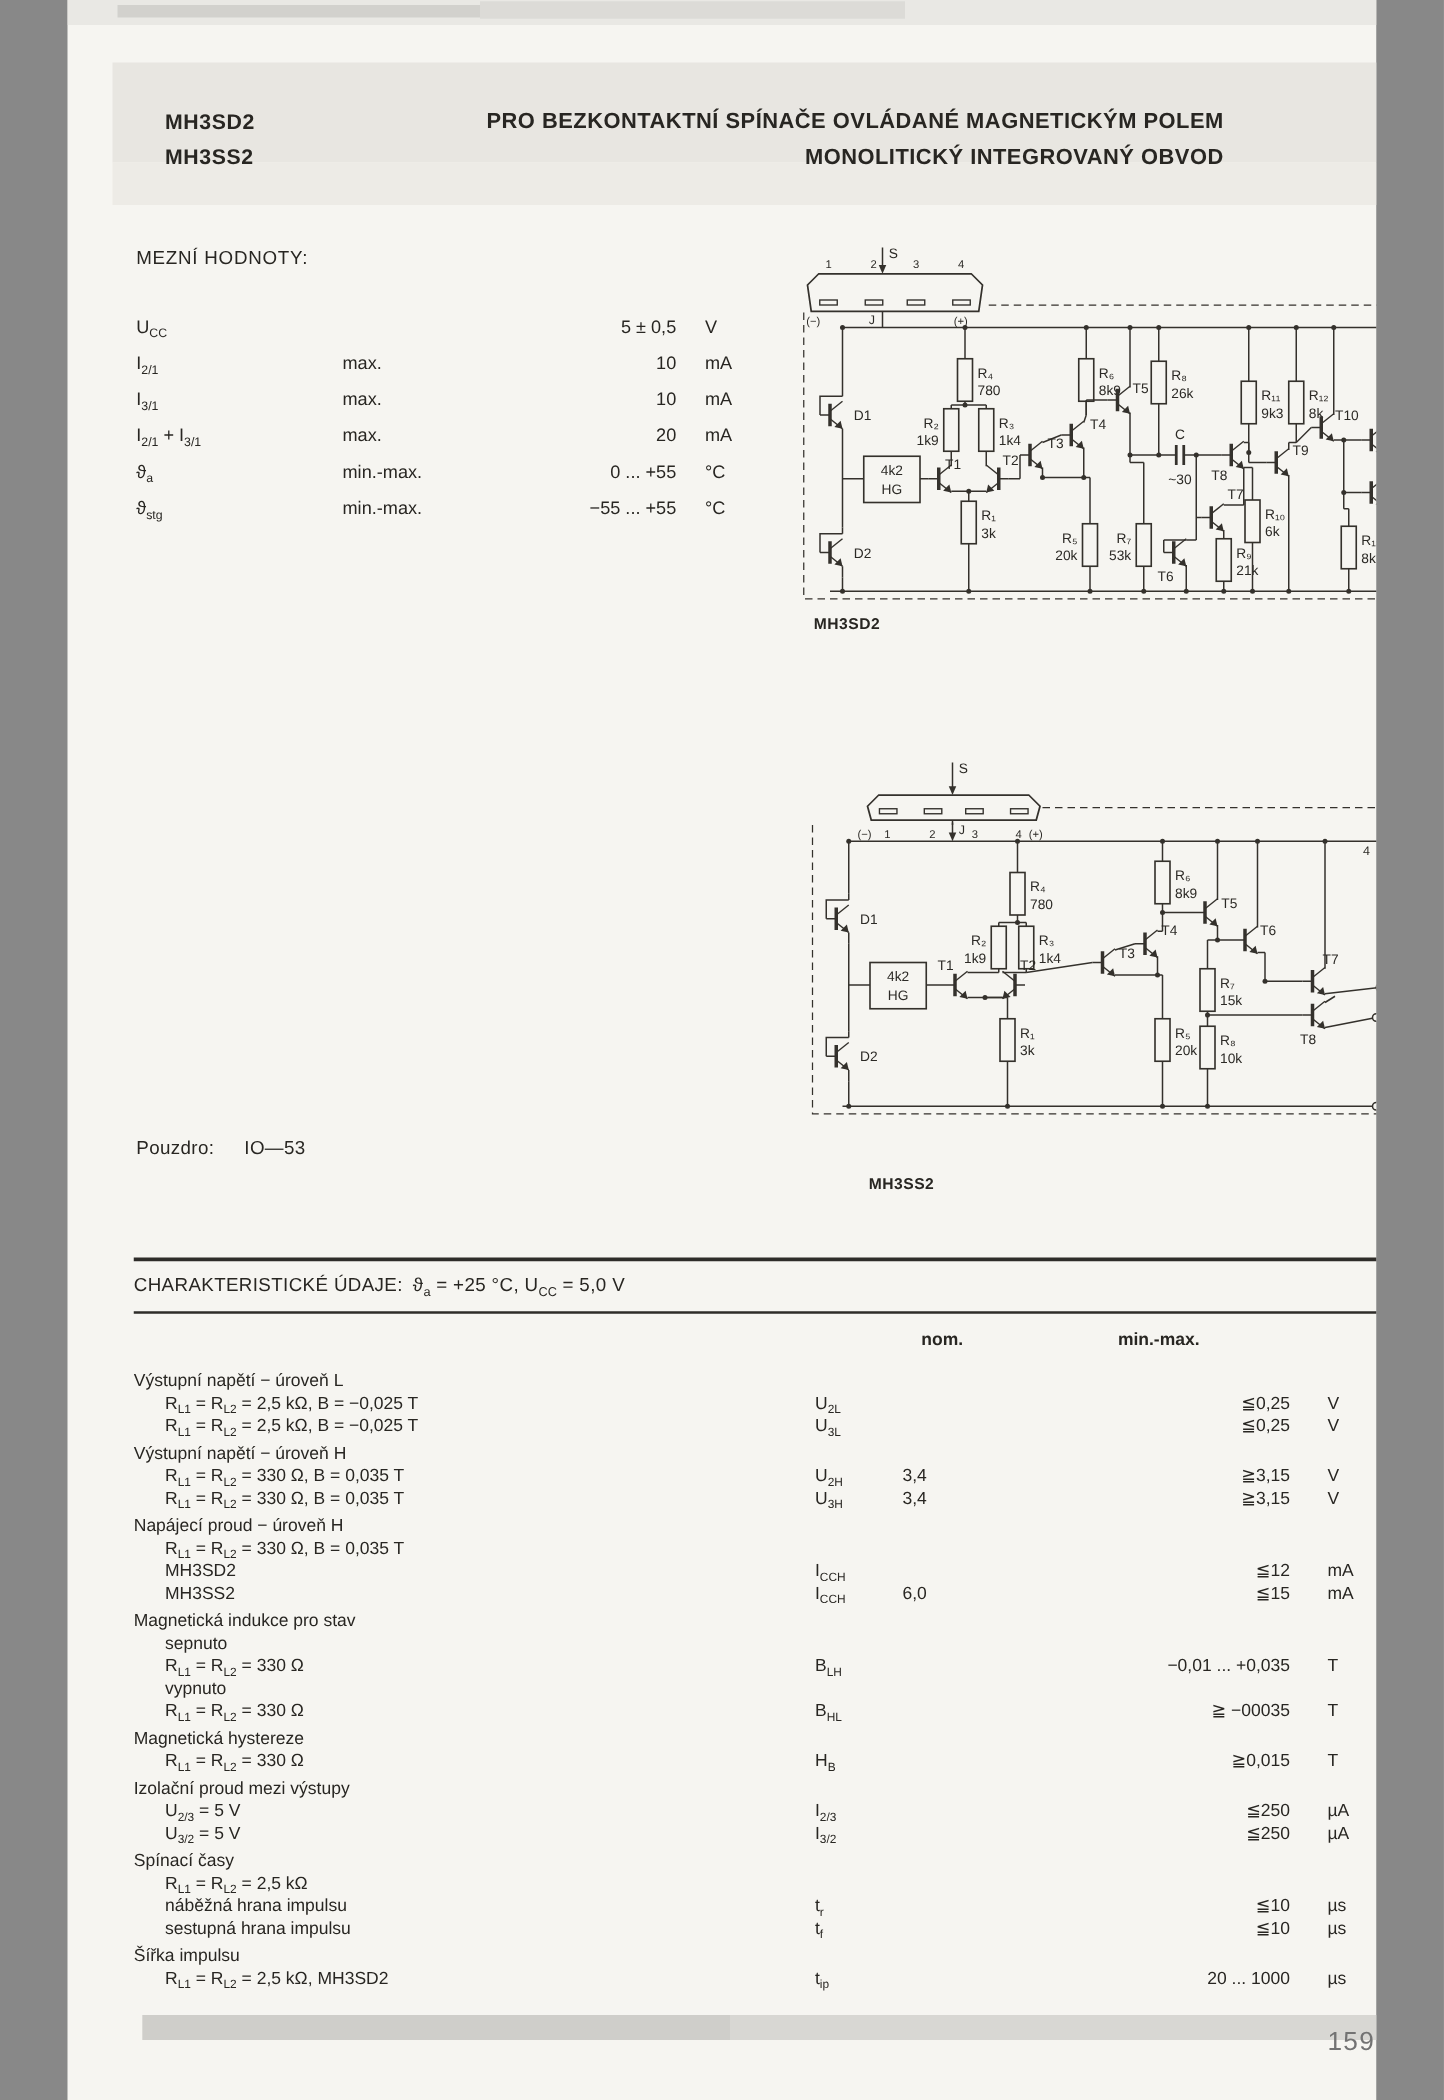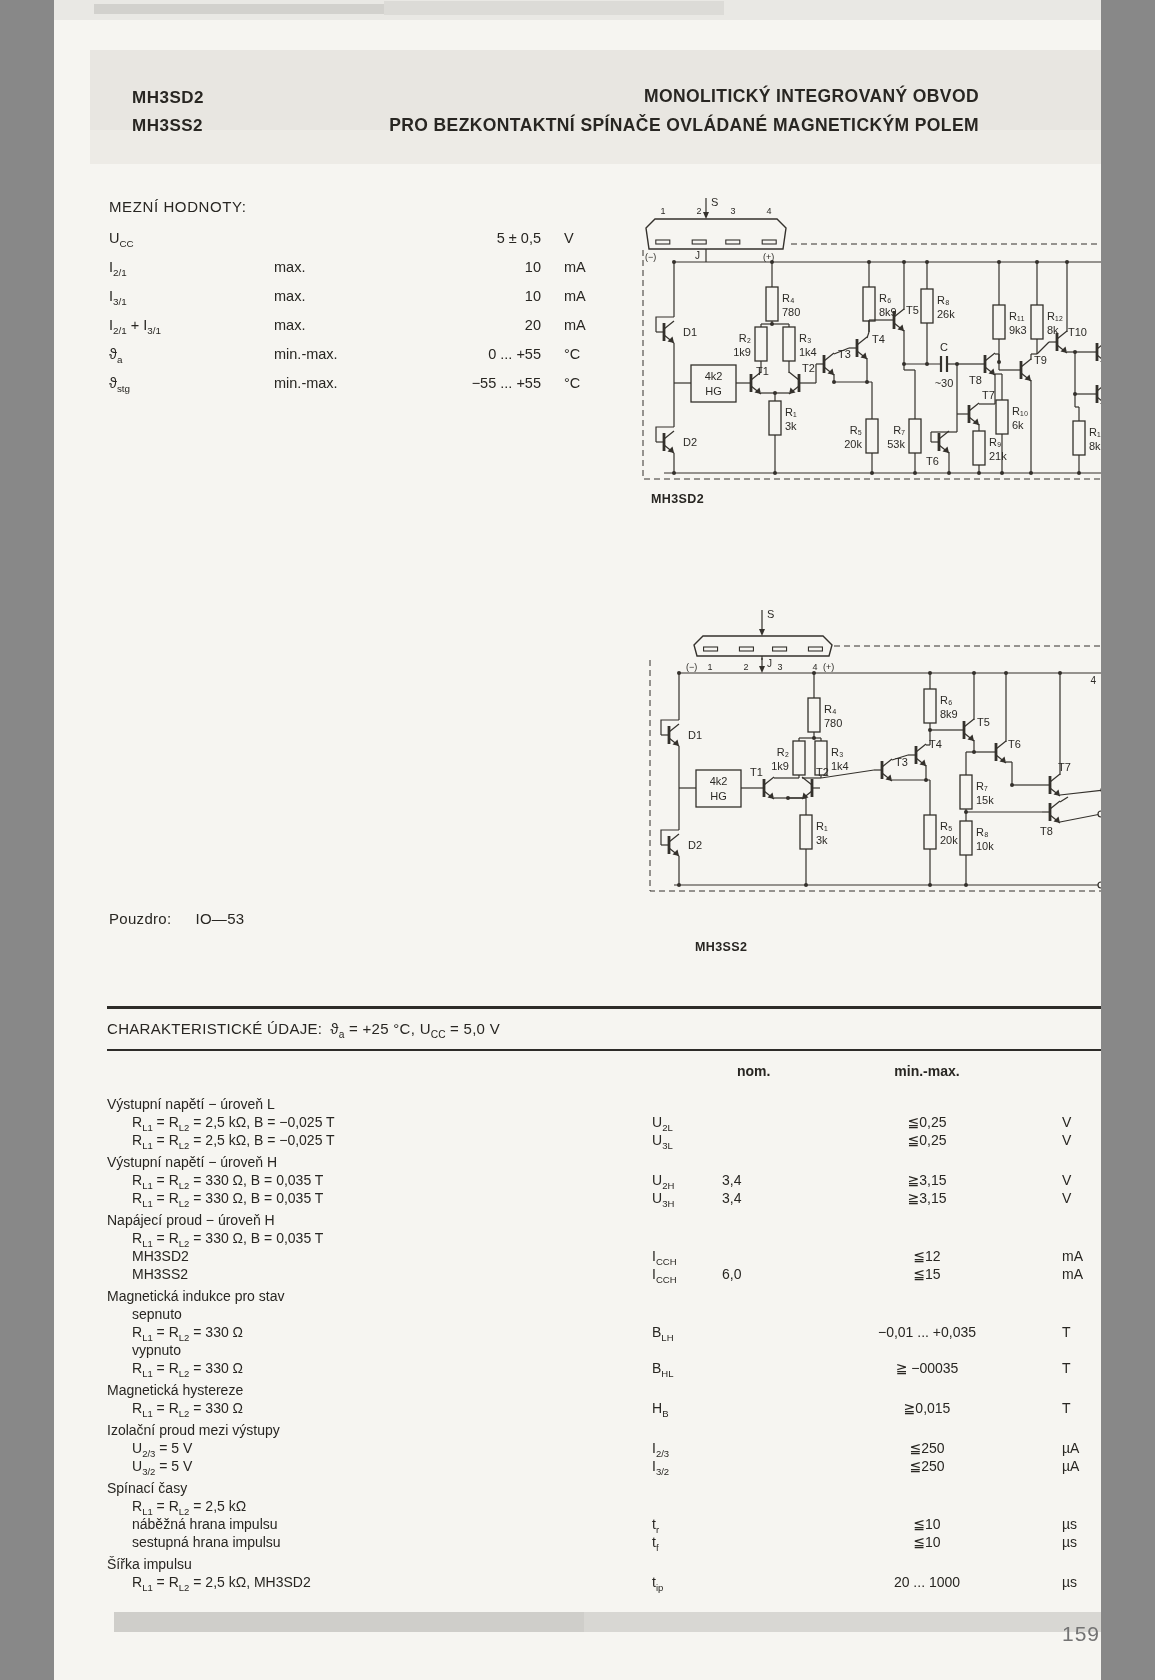--- a/index.html
+++ b/index.html
@@ -8,21 +8,21 @@
   .abs{position:absolute;}
   .band{position:absolute;pointer-events:none;}
   sub{font-size:0.68em;letter-spacing:0;}
   
   .hdr-parts{position:absolute;left:78px;top:84px;font-size:17px;font-weight:bold;line-height:28px;letter-spacing:.5px;}
   .hdr-title{position:absolute;right:122px;top:82px;font-size:17.5px;font-weight:bold;text-align:right;line-height:29px;letter-spacing:.4px;white-space:nowrap;}
   
   .limits-heading{position:absolute;left:55px;top:198px;font-size:15px;letter-spacing:.6px;}
   #limits-rows{left:55px;top:224px;width:540px;font-size:14.5px;}
   .lrow{position:relative;height:29px;line-height:29px;}
-  .lrow span{position:absolute;white-space:nowrap;}
+  .lrow span{position:absolute;white-space:nowrap;margin-top:24px;}
   .ls{left:0;}
   .lc{left:165px;}
   .lv{left:268px;width:164px;text-align:right;}
   .lu{left:455px;}
   
   svg{font-family:"Liberation Sans",sans-serif;}
   svg text{fill:#2c2a26;}
   .cap{position:absolute;font-size:12.5px;font-weight:bold;letter-spacing:.4px;}
   .pouzdro{position:absolute;left:55px;top:910px;font-size:15px;letter-spacing:.3px;}
   .pouzdro .pv{margin-left:24px;}
@@ -34,21 +34,21 @@
   .colheads{position:relative;height:40px;font-weight:bold;}
   .colheads span{position:absolute;top:12px;}
   .ch-nom{left:630px;width:60px;text-align:left;}
   .ch-mm{left:730px;width:180px;text-align:center;}
   .csec{height:18px;line-height:18px;margin-top:4px;white-space:nowrap;}
   .crow{position:relative;height:18px;line-height:18px;}
   .crow span{position:absolute;white-space:nowrap;}
   .cdesc{left:25px;}
   .csym{left:545px;}
   .cnom{left:615px;width:90px;}
-  .cmm{left:715px;width:210px;text-align:center;}
+  .cmm{left:715px;width:210px;text-align:right;}
   .cunit{left:955px;}
   .pageno{position:absolute;left:1008px;top:1622px;font-size:21px;color:#737373;letter-spacing:1px;}
 </style>
 </head>
 <body>
 
 <div class="page">
 
   <div class="band" style="left:0;top:0;width:1155px;height:20px;background:#e9e8e4;"></div>
   <div class="band" style="left:40px;top:4px;width:290px;height:10px;background:#d2d1cd;"></div>
@@ -56,22 +56,22 @@
   <div class="band" style="left:36px;top:50px;width:1048px;height:80px;background:#e8e6e1;"></div>
   <div class="band" style="left:36px;top:130px;width:1048px;height:34px;background:#edebe6;"></div>
   <div class="band" style="left:60px;top:1612px;width:998px;height:20px;background:#d8d7d3;"></div>
   <div class="band" style="left:60px;top:1612px;width:470px;height:20px;background:#cfcecA;"></div>
 
   <div class="hdr-parts">
     <div>MH3SD2</div>
     <div>MH3SS2</div>
   </div>
   <div class="hdr-title">
+    <div>PRO BEZKONTAKTNÍ SPÍNAČE OVLÁDANÉ MAGNETICKÝM POLEM</div>
     <div>MONOLITICKÝ INTEGROVANÝ OBVOD</div>
-    <div>PRO BEZKONTAKTNÍ SPÍNAČE OVLÁDANÉ MAGNETICKÝM POLEM</div>
   </div>
 
   <div class="limits-heading">MEZNÍ HODNOTY:</div>
   <div id="limits-rows" class="abs">
       <div class="lrow">
         <span class="ls">U<sub>CC</sub></span>
         <span class="lc"></span>
         <span class="lv">5 ± 0,5</span>
         <span class="lu">V</span>
       </div>

